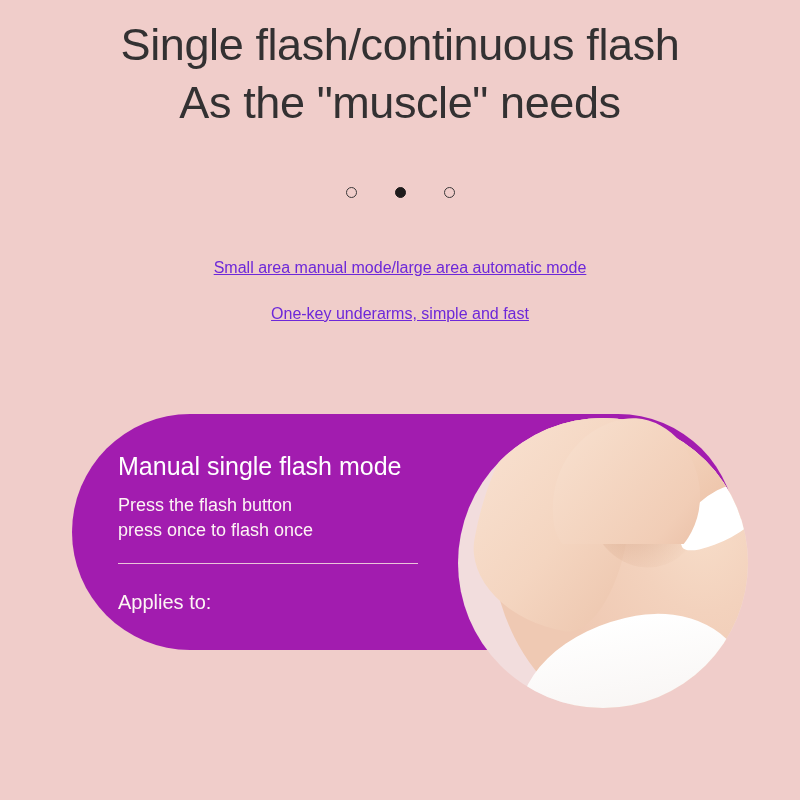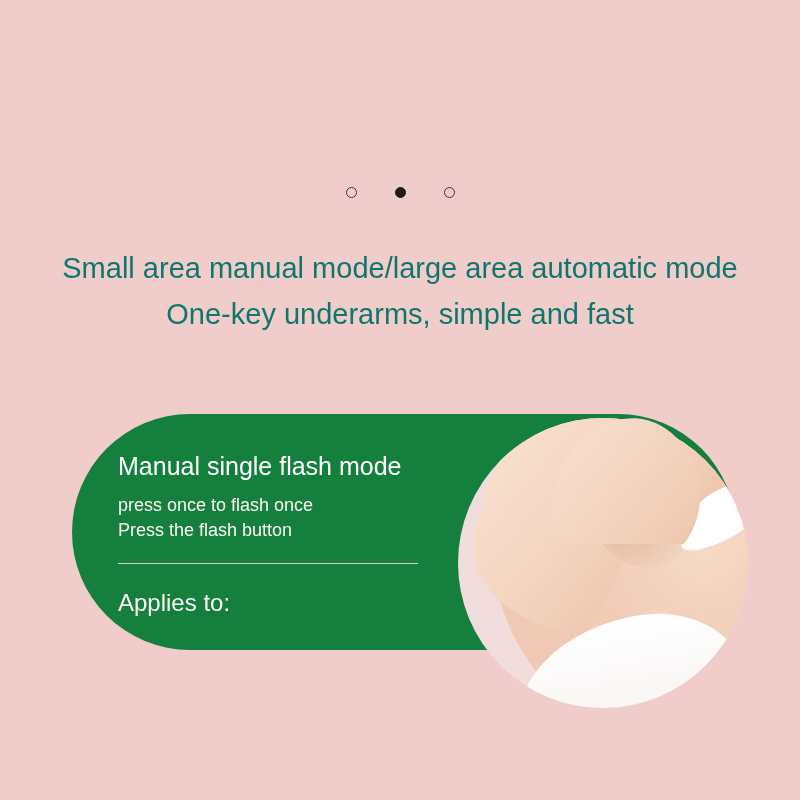--- a/index.html
+++ b/index.html
@@ -64,35 +64,36 @@
 
   
   .subheads {
     position: absolute;
     top: 245px;
     left: 0;
     width: 800px;
     text-align: center;
   }
   .subhead {
-    color: #0f766e;
-    font-size: 29px;
+    color: #6d28d9;
+    font-size: 16px;
     line-height: 46px;
     font-weight: 400;
     white-space: nowrap;
+    text-decoration: underline;
   }
 
   
   .card {
     position: absolute;
     left: 72px;
     top: 414px;
     width: 664px;
     height: 236px;
-    background: #15803d;
+    background: #a21caf;
     border-radius: 156px;
     overflow: hidden;
   }
   .card-text {
     position: absolute;
     left: 46px;
     top: 36px;
     width: 330px;
   }
   .card-title {
@@ -117,21 +118,21 @@
     width: 300px;
     height: 1px;
     background: #f7e2e2;
     opacity: 0.85;
   }
   .card-applies {
     margin-top: 25px;
   }
   .applies-label {
     color: #fdf4f4;
-    font-size: 24px;
+    font-size: 20px;
     line-height: 27px;
     font-weight: 400;
     white-space: nowrap;
   }
   .applies-value {
     color: #fdf4f4;
     font-size: 18px;
     line-height: 27px;
     font-weight: 400;
     white-space: nowrap;
@@ -233,38 +234,42 @@
     background: linear-gradient(140deg, #f8e1d0 0%, #f1cdb6 75%, #e9bda3 100%);
     border-radius: 58% 42% 46% 54% / 62% 50% 50% 38%;
     transform: rotate(-10deg);
   }
 </style>
 </head>
 <body>
 
 <div id="page">
 
+  <div class="header">
+    <div class="headline">Single flash/continuous flash</div>
+    <div class="headline">As the "muscle" needs</div>
+  </div>
 
   <div class="dots">
     <span class="dot"></span>
     <span class="dot active"></span>
     <span class="dot"></span>
   </div>
 
   <div class="subheads">
     <div class="subhead">Small area manual mode/large area automatic mode</div>
     <div class="subhead">One-key underarms, simple and fast</div>
   </div>
 
   <div class="card">
     <div class="card-text">
       <div class="card-title">Manual single flash mode</div>
       <div class="card-lines">
+        <div class="card-line">Press the flash button</div>
         <div class="card-line">press once to flash once</div>
-        <div class="card-line">Press the flash button</div>
       </div>
       <div class="card-divider"></div>
       <div class="card-applies">
         <div class="applies-label">Applies to:</div>
       </div>
     </div>
   </div>
 
   <div class="photo-circle">
     <div class="photo-art">

